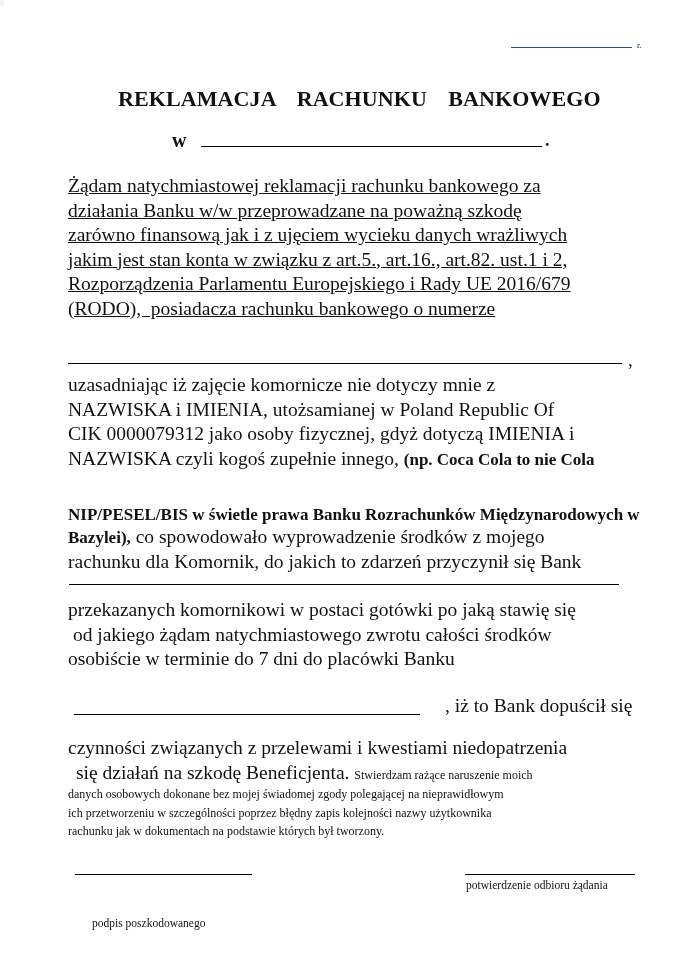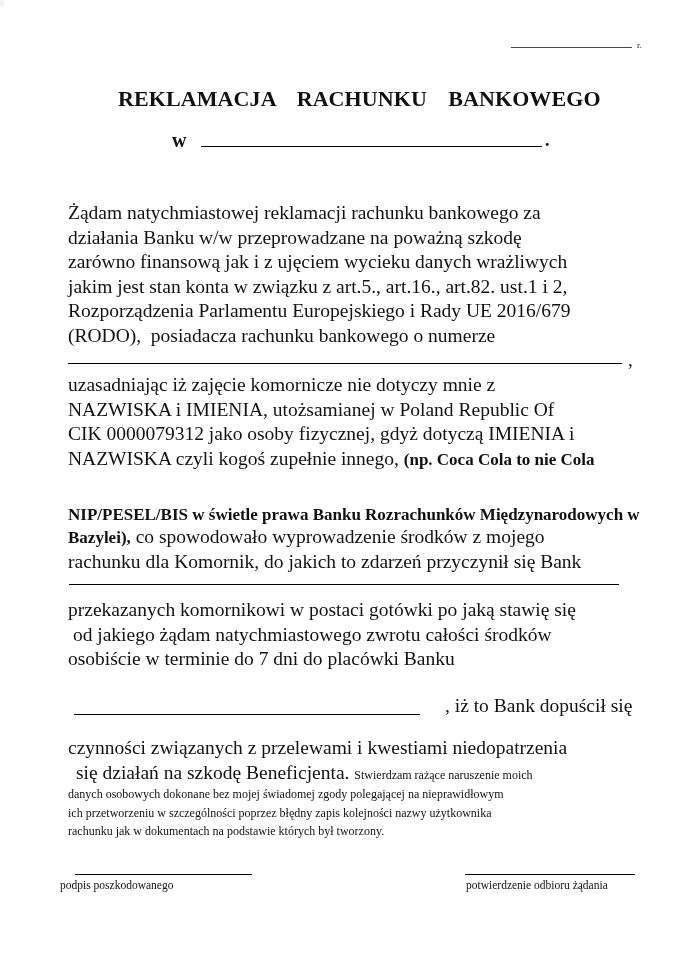--- a/index.html
+++ b/index.html
@@ -7,35 +7,35 @@
            font-family: "Liberation Serif", serif; color: #111111; }
     .abs { position: absolute; }
     .line { position: absolute; height: 0; border-top: 1px solid #000; }
     .date-line { left: 511px; top: 47px; width: 121px; border-top: 1px solid #1f4e9c; }
     .date-suffix { left: 637px; top: 40px; font-size: 9px; }
     .title { left: 118px; top: 86px; font-size: 22px; font-weight: bold; letter-spacing: 0.1px; word-spacing: 5px; }
     .w-label { left: 172px; top: 129px; font-size: 20px; font-weight: bold; }
     .w-line { left: 201px; top: 146px; width: 341px; }
     .w-dot { left: 545px; top: 130px; font-size: 18px; font-weight: bold; }
     .body { font-size: 19.5px; line-height: 24.5px; }
-    .p1 { left: 68px; top: 201px; width: 600px; }
+    .p1 { left: 68px; top: 174px; width: 600px; text-decoration: underline; }
     .acct-line { left: 68px; top: 363px; width: 554px; }
     .acct-comma { left: 628px; top: 349px; font-size: 19px; }
     .p2 { left: 68px; top: 373px; width: 600px; }
     .small-bold { font-size: 17px; font-weight: bold; line-height: 20px; margin-top: 34px; }
     .lone-line { left: 69px; top: 584px; width: 550px; }
     .p3 { left: 68px; top: 598px; width: 600px; }
     .blank-line2 { left: 74px; top: 714px; width: 346px; }
     .p4-first { left: 445px; top: 694px; }
     .p4 { left: 68px; top: 736px; width: 600px; }
     .small { font-size: 12px; line-height: 18.5px; }
     .sig-line-left { left: 75px; top: 874px; width: 177px; }
     .sig-line-right { left: 465px; top: 874px; width: 170px; }
     .sig-label { font-size: 11.5px; top: 879px; }
-    .sig-left { left: 60px; }
+    .sig-left { left: 92px; margin-top: 38px; }
     .sig-right { left: 466px; }
     .corner { left: 0; top: 0; width: 4px; height: 6px; background: #f3f3f3; }
   </style>
 </head>
 <body>
 
 <div class="abs corner"></div>
 
 <div class="line date-line"></div>
 <span class="abs date-suffix">r.</span>

